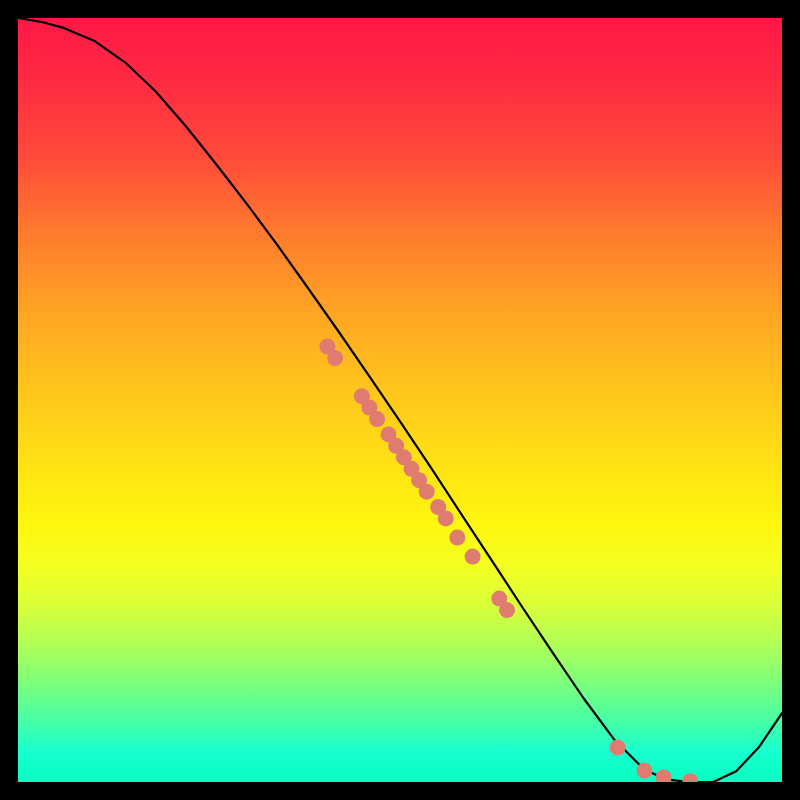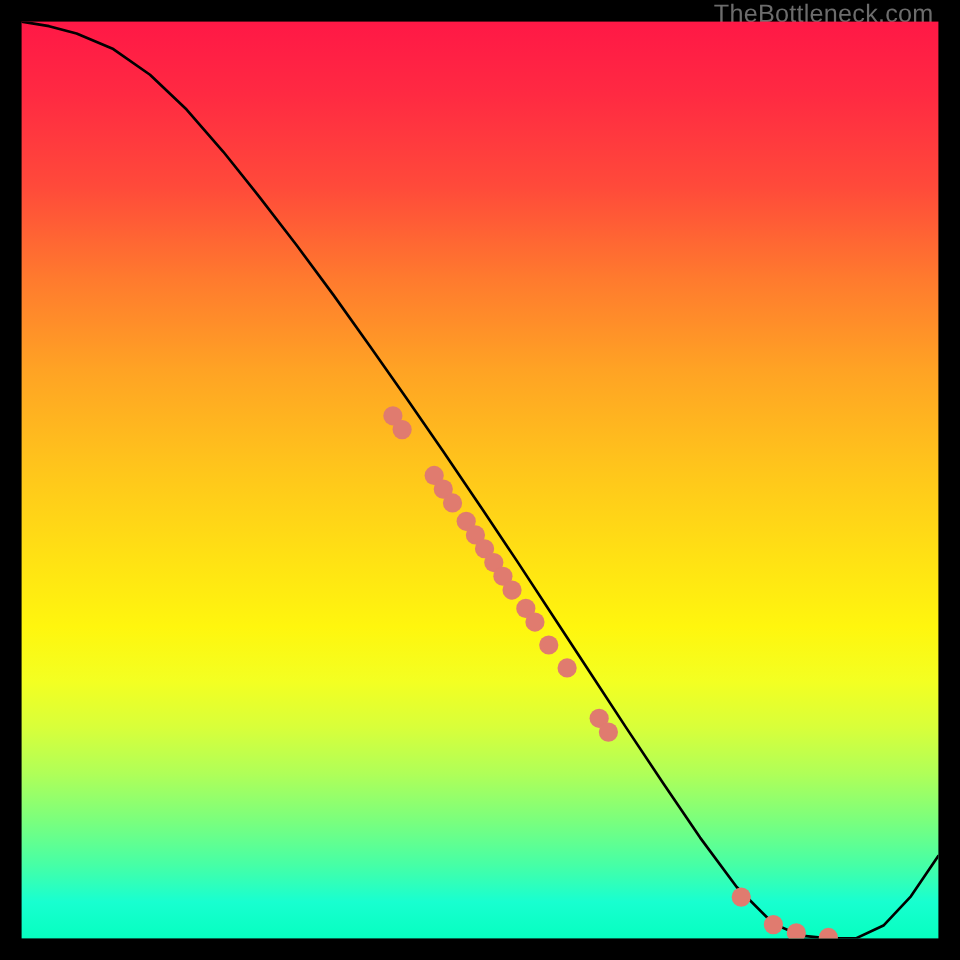--- a/index.html
+++ b/index.html
@@ -68,21 +68,20 @@
   }
   .dot {
     fill: #e07b6f;
     stroke: none;
   }
 </style>
 </head>
 <body>
 
 <div class="stage">
-  <div class="watermark">TheBottleneck.com</div>
   <div class="plot">
     <svg class="overlay" viewBox="0 0 764 764" preserveAspectRatio="none">
       <path id="curve-path" class="curve" d="M0.0 0.0 L22.9 3.8 L45.8 9.9 L76.4 22.9 L107.0 44.3 L137.5 73.3 L168.1 108.5 L198.6 146.7 L229.2 186.4 L259.8 227.7 L290.3 270.5 L320.9 314.0 L351.4 358.3 L382.0 403.4 L412.6 449.2 L443.1 495.8 L473.7 542.4 L504.2 589.0 L534.8 634.9 L565.4 680.0 L595.9 721.2 L626.5 751.8 L649.4 761.7 L672.3 764.0 L695.2 764.0 L718.2 753.3 L741.1 728.9 L764.0 695.2"></path>
       <g id="dots">
           <circle cx="309.4" cy="328.5" r="8" class="dot" fill="#e07b6f"></circle>
           <circle cx="317.1" cy="340.0" r="8" class="dot" fill="#e07b6f"></circle>
           <circle cx="343.8" cy="378.2" r="8" class="dot" fill="#e07b6f"></circle>
           <circle cx="351.4" cy="389.6" r="8" class="dot" fill="#e07b6f"></circle>
           <circle cx="359.1" cy="401.1" r="8" class="dot" fill="#e07b6f"></circle>
           <circle cx="370.5" cy="416.4" r="8" class="dot" fill="#e07b6f"></circle>

